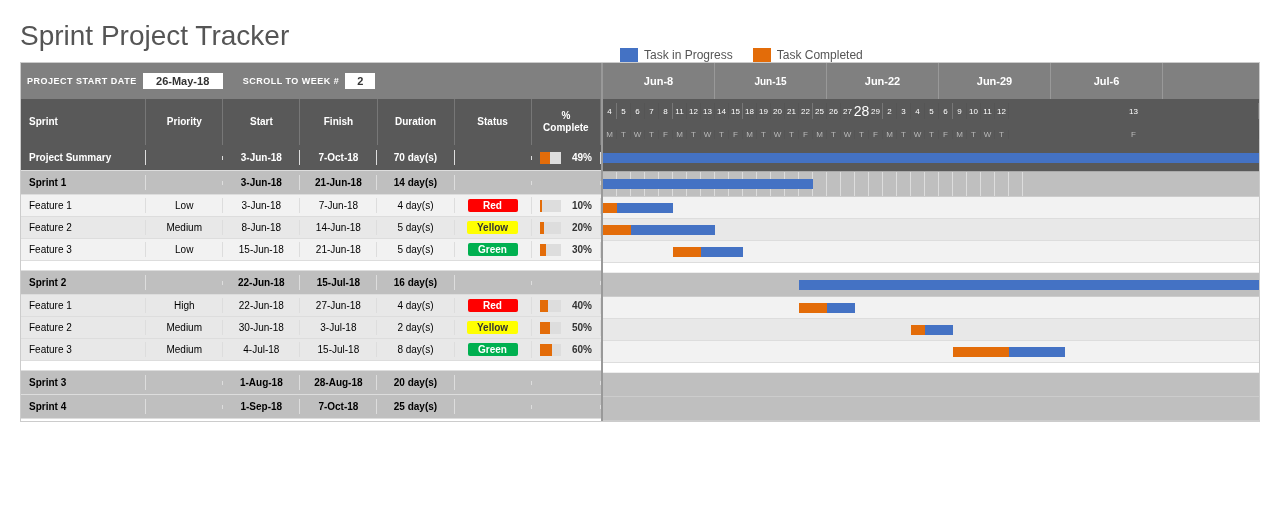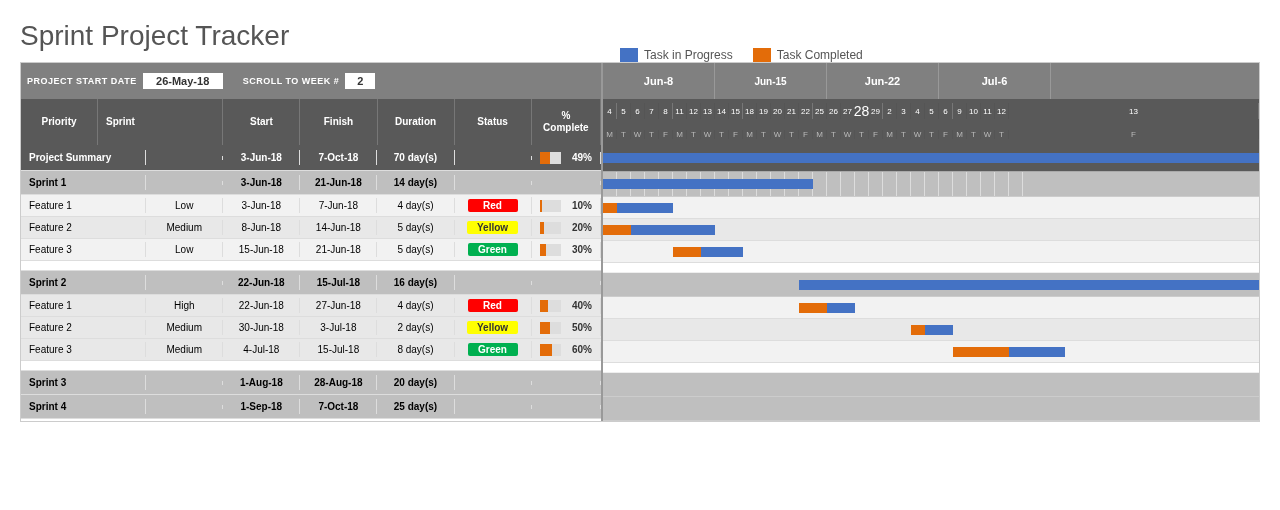--- a/index.html
+++ b/index.html
@@ -283,22 +283,22 @@
   <div class="left-table">
 
     <div class="ctrl-row">
       <span class="ctrl-label">PROJECT START DATE</span>
       <span class="ctrl-value">26-May-18</span>
       <span class="ctrl-scroll-label">SCROLL TO WEEK #</span>
       <span class="ctrl-week-value">2</span>
     </div>
 
     <div class="col-headers">
+      <div class="col-header col-sprint">Sprint</div>
       <div class="col-header col-priority">Priority</div>
-      <div class="col-header col-sprint">Sprint</div>
       <div class="col-header col-start">Start</div>
       <div class="col-header col-finish">Finish</div>
       <div class="col-header col-duration">Duration</div>
       <div class="col-header col-status">Status</div>
       <div class="col-header col-pct">%<br>Complete</div>
     </div>
 
     <div class="data-row summary-row">
       <div class="data-cell col-sprint left-align" style="font-weight:bold;color:white;">Project Summary</div>
       <div class="data-cell col-priority" style="color:white;"></div>
@@ -474,20 +474,21 @@
       <div class="data-cell col-pct"></div>
     </div>
   </div>
 
   <div class="right-gantt">
 
     <div class="gantt-month-headers" style="height:36px;">
       <div class="gantt-month" style="width:112px;font-size:11px;">Jun-8</div>
       <div class="gantt-month" style="width:112px;font-size:10px;">Jun-15</div>
       <div class="gantt-month" style="width:112px;font-size:11px;">Jun-22</div>
+      <div class="gantt-month" style="width:112px;font-size:11px;">Jun-29</div>
       <div class="gantt-month" style="width:112px;font-size:11px;">Jul-6</div>
     </div>
 
     <div style="display:flex;background:#595959;height:24px;align-items:center;">
 
       <div style="display:flex;width:100%;">
 
         <div style="width:14px;text-align:center;font-size:8px;color:white;border-right:1px solid #777;display:flex;align-items:center;justify-content:center;">4</div>
         <div style="width:14px;text-align:center;font-size:8px;color:white;border-right:1px solid #555;display:flex;align-items:center;justify-content:center;">5</div>
         <div style="width:14px;text-align:center;font-size:8px;color:white;border-right:1px solid #555;display:flex;align-items:center;justify-content:center;">6</div>

